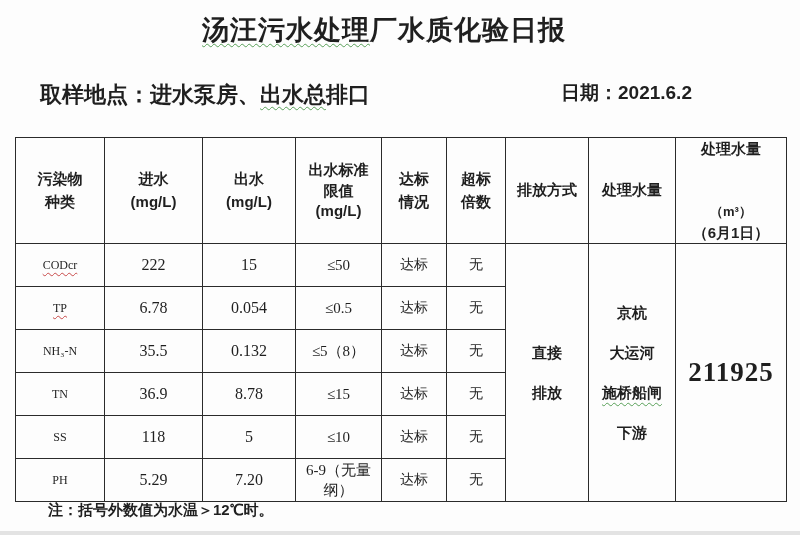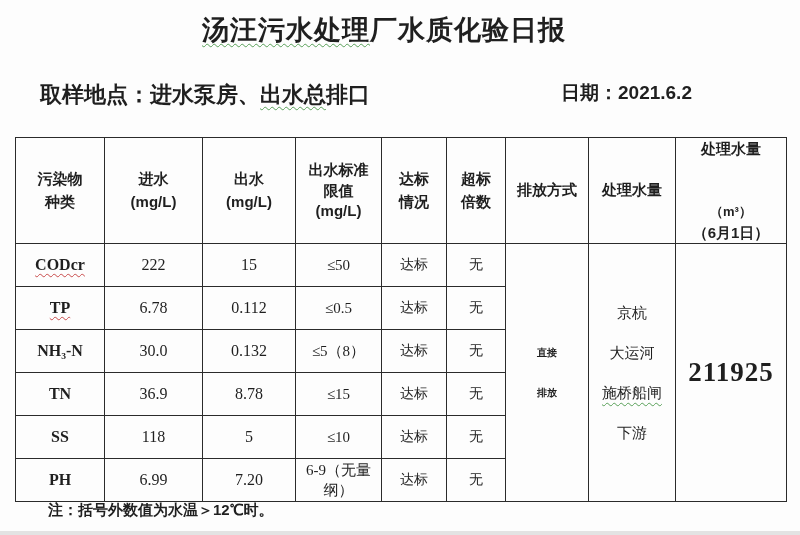--- a/index.html
+++ b/index.html
@@ -37,26 +37,26 @@
   }
   .report th, .report td {
     border:1.6px solid #2b2b2b;
     text-align:center; vertical-align:middle;
     padding:0 2px; overflow:hidden;
   }
   .report thead tr { height:93px; }
   .report tbody tr { height:43px; }
   .report th { font-size:15px; font-weight:bold; line-height:1.5; }
   .hdr-small { font-size:13px; font-weight:bold;margin-top:43px; }
-  td.name   { font-family:"Liberation Serif", serif; font-weight:bold; font-size:16px; }
+  td.name   { font-family:"Liberation Serif", serif; font-weight:normal; font-size:12px; }
   td.num    { font-family:"Liberation Serif", serif; font-size:16px; font-weight:normal; }
   td.limit  { font-family:"Liberation Serif", serif; font-size:15px; line-height:1.35; }
   td.cn     { font-size:14px; font-weight:normal; }
-  td.method { font-size:10px; font-weight:bold; line-height:40px; }
-  td.dest   { font-size:15px; font-weight:normal; line-height:40px; }
+  td.method { font-size:15px; font-weight:bold; line-height:40px; }
+  td.dest   { font-size:15px; font-weight:bold; line-height:40px; }
   td.volume { font-family:"Liberation Serif", serif; font-size:27px; font-weight:bold; letter-spacing:1px; }
   .note { position:absolute; top:501px; left:48px; font-size:15px; font-weight:bold; white-space:nowrap; }
   .bottom-strip { position:absolute; left:0; bottom:0; width:800px; height:4px; background:#e3e3e3; }
 </style>
 </head>
 <body>
 
 <div class="title"><span class="sq-green">汤汪污水处理</span><span>厂水质化验日报</span></div>
 
 <div class="sampling"><span>取样地点：进水泵房、</span><span class="sq-green">出水总</span><span>排口</span></div>
@@ -127,28 +127,28 @@
         <div>京杭</div>
         <div>大运河</div>
         <div><span class="sq-green">施桥船闸</span></div>
         <div>下游</div>
       </td>
       <td class="volume" rowspan="6">211925</td>
     </tr>
     <tr>
       <td class="name"><span class="sq-red">TP</span></td>
       <td class="num">6.78</td>
-      <td class="num">0.112</td>
+      <td class="num">0.054</td>
       <td class="limit">≤0.5</td>
       <td class="cn">达标</td>
       <td class="cn">无</td>
     </tr>
     <tr>
       <td class="name"><span>NH₃-N</span></td>
-      <td class="num">30.0</td>
+      <td class="num">35.5</td>
       <td class="num">0.132</td>
       <td class="limit">≤5（8）</td>
       <td class="cn">达标</td>
       <td class="cn">无</td>
     </tr>
     <tr>
       <td class="name"><span>TN</span></td>
       <td class="num">36.9</td>
       <td class="num">8.78</td>
       <td class="limit">≤15</td>
@@ -158,21 +158,21 @@
     <tr>
       <td class="name"><span>SS</span></td>
       <td class="num">118</td>
       <td class="num">5</td>
       <td class="limit">≤10</td>
       <td class="cn">达标</td>
       <td class="cn">无</td>
     </tr>
     <tr>
       <td class="name"><span>PH</span></td>
-      <td class="num">6.99</td>
+      <td class="num">5.29</td>
       <td class="num">7.20</td>
       <td class="limit">6-9（无量纲）</td>
       <td class="cn">达标</td>
       <td class="cn">无</td>
     </tr>
   </tbody>
 </table>
 
 <div class="note">注：括号外数值为水温＞12℃时。</div>
 <div class="bottom-strip"></div>

